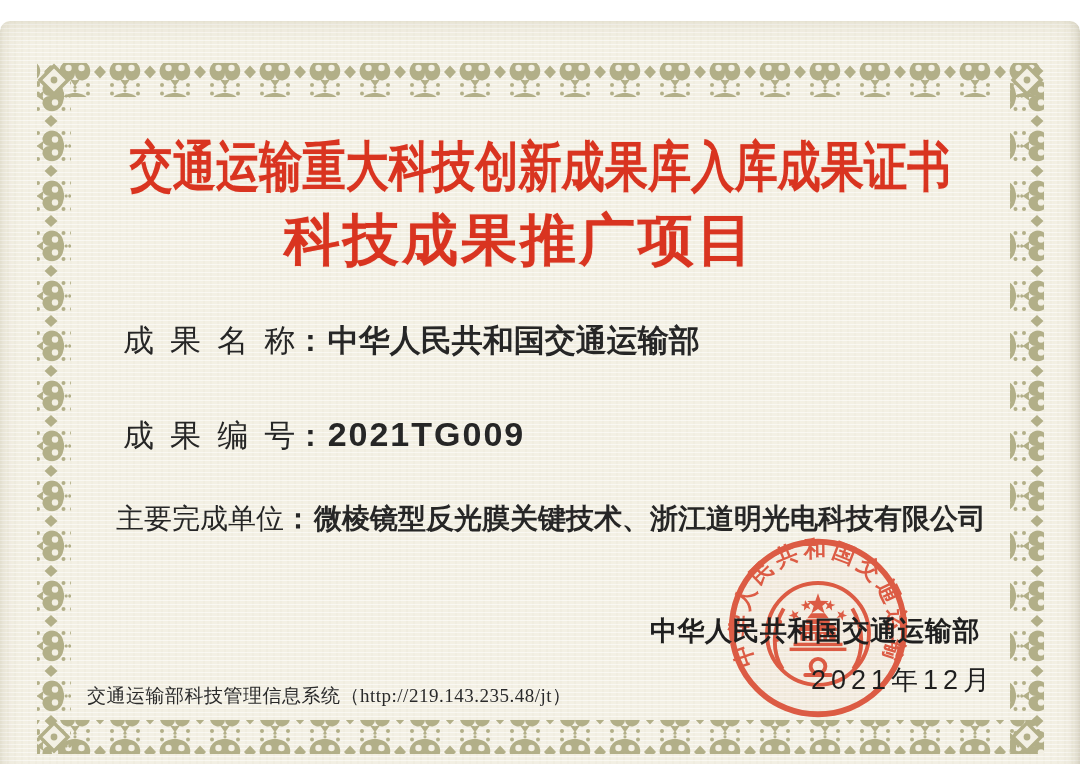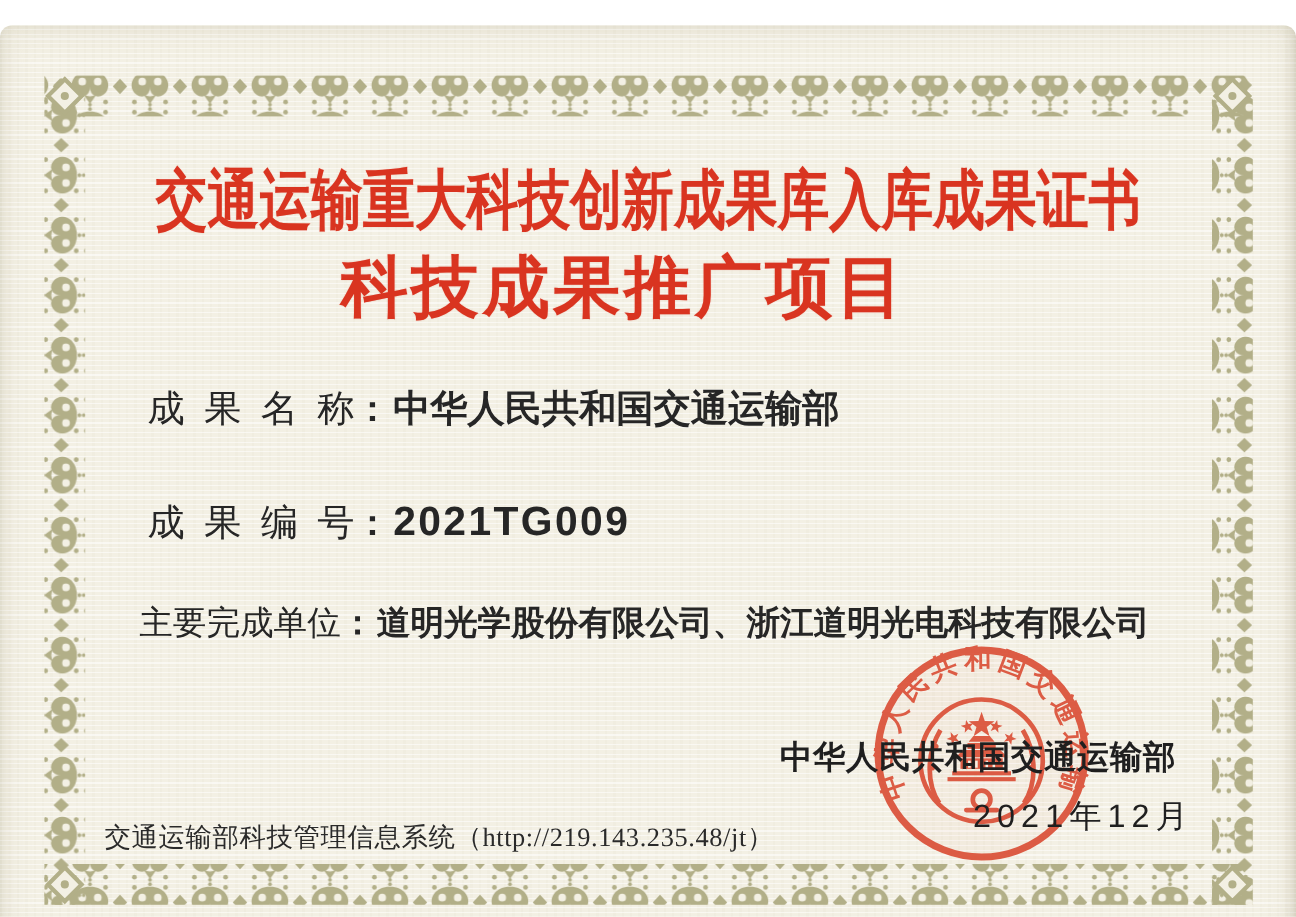--- a/index.html
+++ b/index.html
@@ -33,21 +33,21 @@
   .field-name{left:123px;top:299px;font-size:31px;}
   .field-code{left:123px;top:394px;font-size:31px;}
   .field-code .val{font-size:34px;letter-spacing:2px;}
   .field-units{left:116px;top:479px;font-size:28px;}
   .field-units .sep{margin-right:2px;margin-left:0;}
 
   .issuer{position:absolute;left:635px;top:592px;width:360px;text-align:center;
           font-size:27px;font-weight:700;color:#1f1f1f;letter-spacing:0.5px;white-space:nowrap;z-index:3;}
   .issue-date{position:absolute;left:635px;top:641px;width:360px;text-align:right;
           font-size:27px;font-weight:500;color:#1f1f1f;letter-spacing:5px;white-space:nowrap;z-index:3;}
-  .footer{position:absolute;left:87px;top:662px;font-size:22px;font-weight:500;color:#2a2a2a;
+  .footer{position:absolute;left:87px;top:662px;font-size:19px;font-weight:500;color:#2a2a2a;
           font-family:"Liberation Serif",serif;letter-spacing:0.5px;white-space:nowrap;}
 
   .seal{position:absolute;left:720px;top:509px;width:196px;height:196px;z-index:2;}
 </style>
 </head>
 <body>
 
 <div class="page">
 
   <svg class="border-svg" viewBox="0 0 1080 764" xmlns="http://www.w3.org/2000/svg">
@@ -91,21 +91,21 @@
   <div class="title1">交通运输重大科技创新成果库入库成果证书</div>
   <div class="title2">科技成果推广项目</div>
 
   <div class="field field-name">
     <span class="lbl spaced">成果名称</span><span class="sep">:</span><span class="val">中华人民共和国交通运输部</span>
   </div>
   <div class="field field-code">
     <span class="lbl spaced">成果编号</span><span class="sep">:</span><span class="val">2021TG009</span>
   </div>
   <div class="field field-units">
-    <span class="lbl">主要完成单位</span><span class="sep">：</span><span class="val">道明光学股份有限公司、浙江道明光电科技有限公司</span>
+    <span class="lbl">主要完成单位</span><span class="sep">：</span><span class="val">微棱镜型反光膜关键技术、浙江道明光电科技有限公司</span>
   </div>
 
   <svg class="seal" viewBox="-100 -100 200 200" xmlns="http://www.w3.org/2000/svg">
     <defs>
       <path id="sealArc" d="M -74.7,46.8 A 88,88 0 1 1 74.7,46.8" transform="scale(0.83)"></path>
       <polygon id="star" points="0,-10 2.35,-3.24 9.51,-3.09 3.8,1.24 5.88,8.09 0,4 -5.88,8.09 -3.8,1.24 -9.51,-3.09 -2.35,-3.24"></polygon>
     </defs>
     <g opacity="0.88">
       <circle r="88" fill="rgba(217,71,46,0.03)" stroke="#d9472e" stroke-width="6"></circle>
       <text font-size="23" font-weight="bold" fill="#d9472e" letter-spacing="4.5" font-family="Liberation Serif,serif">

